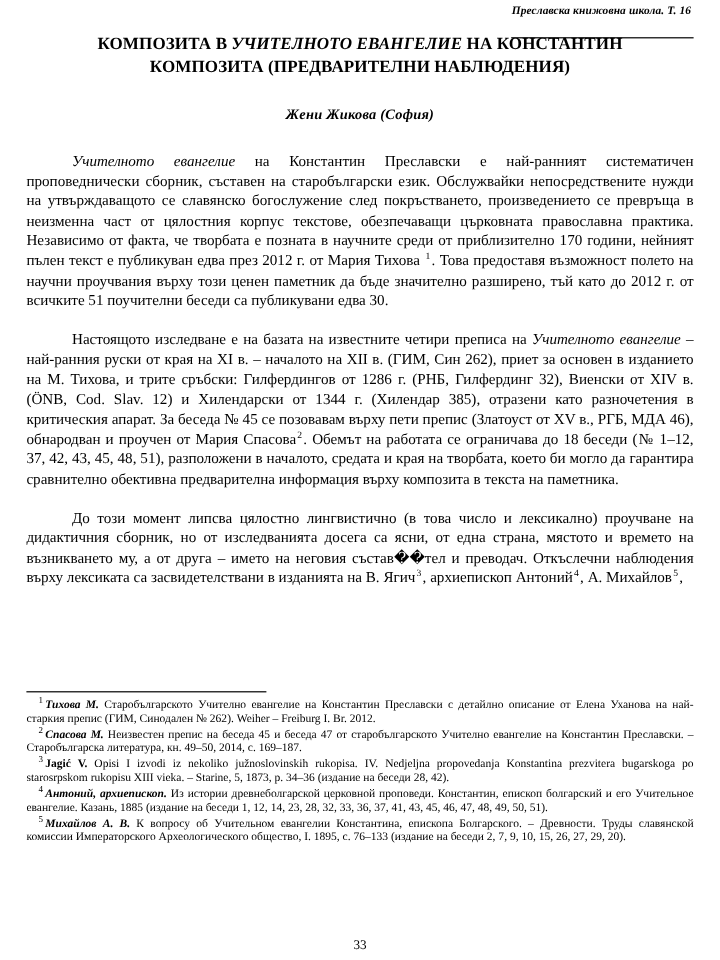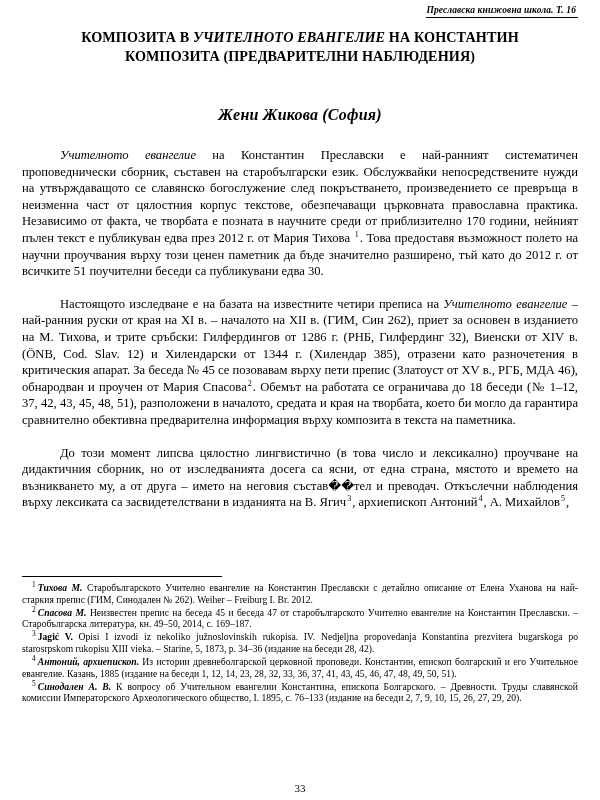--- a/index.html
+++ b/index.html
@@ -25,21 +25,21 @@
   }
 
   
   .running-head {
     text-align: right;
     font-size: 9.5px;
     font-style: italic;
     font-weight: bold;
     letter-spacing: 0.1px;
     padding-right: 2px;
-    padding-bottom: 1px;
+    padding-bottom: 15px;
     border-bottom: 1px solid #000;
     display: inline-block;
     position: absolute;
     right: 22px;
     top: 5px;
     line-height: 11px;
   }
 
   
   .title-block {
@@ -50,24 +50,24 @@
     font-size: 14.2px;
     font-weight: bold;
     line-height: 19px;
     letter-spacing: 0.1px;
     margin: 0 18px;
   }
   .article-title .it {
     font-style: italic;
   }
   .author {
-    font-size: 16px;
+    font-size: 12px;
     font-weight: bold;
     font-style: italic;
-    margin-top: 40px;
+    margin-top: 22px;
     margin-bottom: 0;
     letter-spacing: 0.2px;
   }
 
   
   .body-area {
     margin-top: 23px;
   }
   p.para {
     margin: 0;
@@ -163,18 +163,18 @@
     <div class="fn-rule"></div>
 
     <p class="footnote"><span class="fn-num">1</span><span class="nm">Тихова М.</span><span> Старобългарското Учително евангелие на Константин Преславски с детайлно описание от Елена Уханова на най-старкия препис (ГИМ, Синодален № 262). Weiher – Freiburg I. Br. 2012.</span></p>
 
     <p class="footnote"><span class="fn-num">2</span><span class="nm">Спасова М.</span><span> Неизвестен препис на беседа 45 и беседа 47 от старобългарското Учително евангелие на Константин Преславски. – Старобългарска литература, кн. 49–50, 2014, с. 169–187.</span></p>
 
     <p class="footnote"><span class="fn-num">3</span><span class="nm latin">Jagić V.</span><span> Opisi I izvodi iz nekoliko južnoslovinskih rukopisa. IV. Nedjeljna propovedanja Konstantina prezvitera bugarskoga po starosrpskom rukopisu XIII vieka. – Starine, 5, 1873, p. 34–36 (издание на беседи 28, 42).</span></p>
 
     <p class="footnote"><span class="fn-num">4</span><span class="nm">Антоний, архиепископ.</span><span> Из истории древнеболгарской церковной проповеди. Константин, епископ болгарский и его Учительное евангелие. Казань, 1885 (издание на беседи 1, 12, 14, 23, 28, 32, 33, 36, 37, 41, 43, 45, 46, 47, 48, 49, 50, 51).</span></p>
 
-    <p class="footnote"><span class="fn-num">5</span><span class="nm">Синодален А. В.</span><span> К вопросу об Учительном евангелии Константина, епископа Болгарского. – Древности. Труды славянской комиссии Императорского Археологического общество, I. 1895, с. 76–133 (издание на беседи 2, 7, 9, 10, 15, 26, 27, 29, 20).</span></p>
+    <p class="footnote"><span class="fn-num">5</span><span class="nm">Михайлов А. В.</span><span> К вопросу об Учительном евангелии Константина, епископа Болгарского. – Древности. Труды славянской комиссии Императорского Археологического общество, I. 1895, с. 76–133 (издание на беседи 2, 7, 9, 10, 15, 26, 27, 29, 20).</span></p>
   </div>
 
   <div class="page-number">33</div>
 
 </div>
 
 </body></html>

